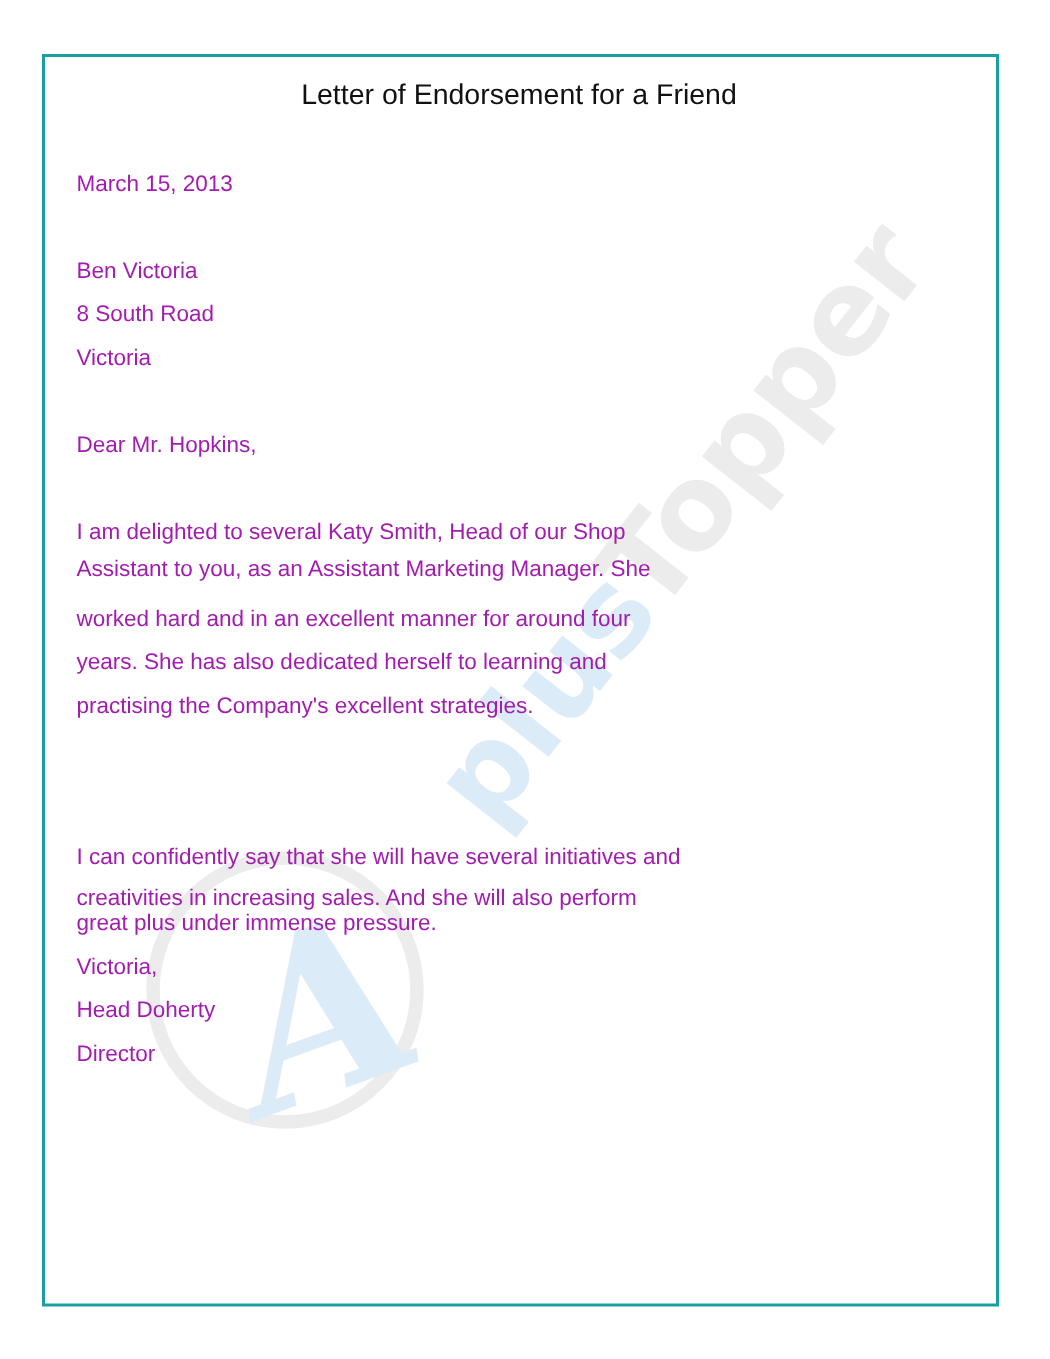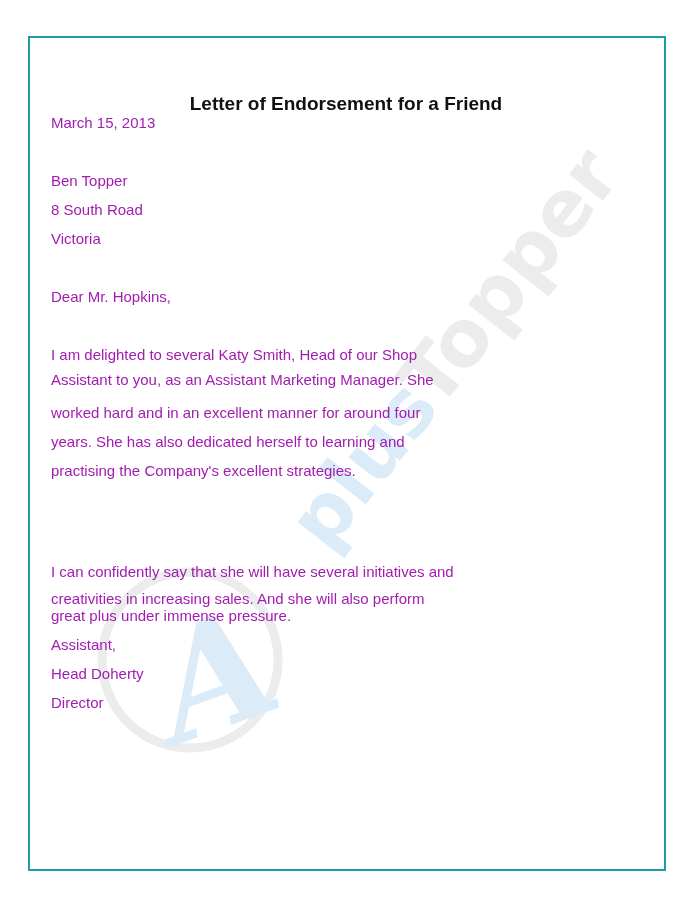--- a/index.html
+++ b/index.html
@@ -39,26 +39,25 @@
       top: 0;
       width: 600px;
       z-index: 1;
     }
     .title {
       position: absolute;
       left: 0;
       width: 590px;
       top: 52px;
       text-align: center;
-      font-weight: bold;
+      font-weight: normal;
       font-size: 19px;
       line-height: 24px;
       color: #111111;
       white-space: nowrap;
-      margin-top: 40px;
     }
     .line {
       position: absolute;
       left: 0;
       font-size: 15px;
       line-height: 29px;
       white-space: nowrap;
       color: #a21caf;
     }
   </style>
@@ -74,32 +73,32 @@
     <text x="250" y="445" font-family="DejaVu Sans, sans-serif" font-weight="bold" font-size="78" fill="#dcebf8">plus</text>
     <text x="430" y="445" font-family="DejaVu Sans, sans-serif" font-weight="bold" font-size="78" fill="#ececec">Topper</text>
   </g>
 </svg>
 
 <div class="content">
   <div class="title">Letter of Endorsement for a Friend</div>
 
   <div class="line" style="top:108px">March 15, 2013</div>
 
-  <div class="line" style="top:166px">Ben Topper</div>
+  <div class="line" style="top:166px">Ben Victoria</div>
   <div class="line" style="top:195px">8 South Road</div>
   <div class="line" style="top:224px">Victoria</div>
 
   <div class="line" style="top:282px">Dear Mr. Hopkins,</div>
 
   <div class="line" style="top:340px">I am delighted to several Katy Smith, Head of our Shop</div>
   <div class="line" style="top:365px">Assistant to you, as an Assistant Marketing Manager. She</div>
   <div class="line" style="top:398px">worked hard and in an excellent manner for around four</div>
   <div class="line" style="top:427px">years. She has also dedicated herself to learning and</div>
   <div class="line" style="top:456px">practising the Company's excellent strategies.</div>
 
   <div class="line" style="top:557px">I can confidently say that she will have several initiatives and</div>
   <div class="line" style="top:584px">creativities in increasing sales. And she will also perform</div>
   <div class="line" style="top:601px">great plus under immense pressure.</div>
 
-  <div class="line" style="top:630px">Assistant,</div>
+  <div class="line" style="top:630px">Victoria,</div>
   <div class="line" style="top:659px">Head Doherty</div>
   <div class="line" style="top:688px">Director</div>
 </div>
 
 </body></html>

